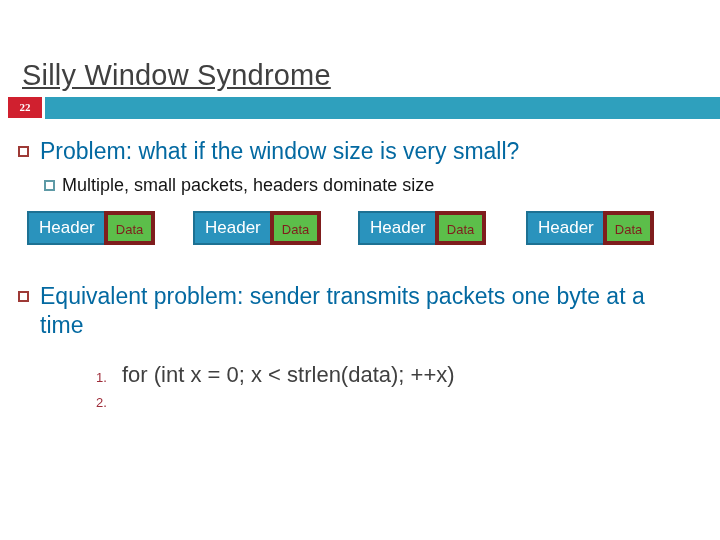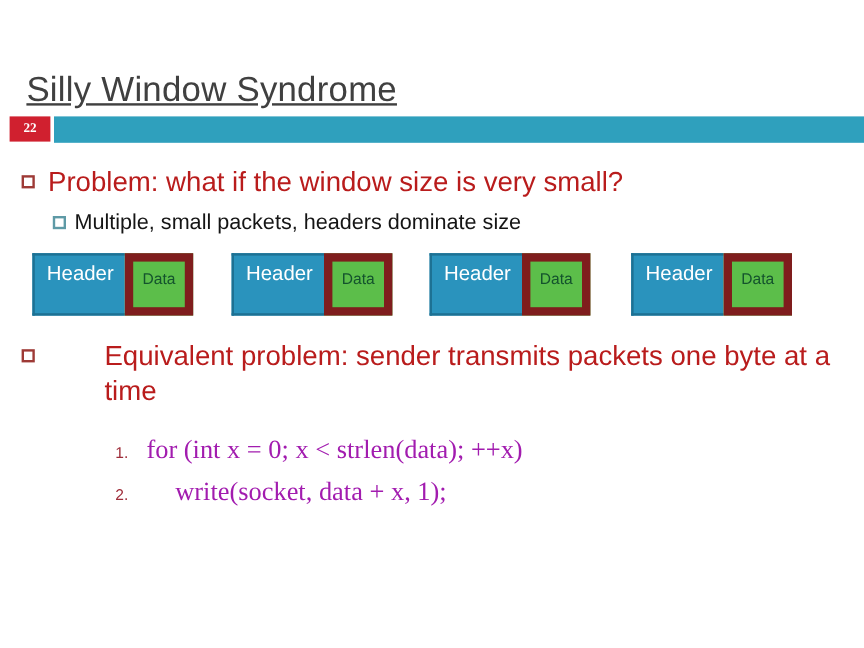--- a/index.html
+++ b/index.html
@@ -90,21 +90,21 @@
     height: 11px;
     border: 2px solid #9e3a36;
     background: #ffffff;
     margin-top: 9px;
     margin-right: 11px;
     box-sizing: border-box;
   }
   .bullet-l1 .text {
     font-size: 23px;
     line-height: 29px;
-    color: #b91c1c;
+    color: #0369a1;
     max-width: 648px;
   }
 
   .bullet-l2 {
     margin-left: 44px;
     margin-top: 8px;
   }
   .bullet-l2 .marker {
     flex: 0 0 auto;
     width: 11px;
@@ -126,38 +126,38 @@
     position: absolute;
     left: 0;
     top: 211px;
     width: 720px;
     height: 38px;
   }
   .packet {
     position: absolute;
     top: 0;
     display: flex;
-    height: 52px;
+    height: 34px;
     align-items: stretch;
   }
   .packet .seg-header {
     background: #2a93bd;
     border: 2px solid #1d7193;
     color: #ffffff;
     font-size: 17px;
     line-height: 30px;
     padding: 0 9px 0 10px;
     box-sizing: border-box;
     white-space: nowrap;
     border-right: none;
   }
   .packet .seg-data {
     background: #5cbe4a;
-    border: 7px solid #7f1d1d;
-    color: #14532d;
+    border: 4px solid #7f1d1d;
+    color: #7f1d1d;
     font-size: 13px;
     line-height: 30px;
     padding: 0 8px;
     box-sizing: border-box;
     white-space: nowrap;
   }
 
   
   .code-list {
     position: absolute;
@@ -174,23 +174,22 @@
   .code-item .num {
     flex: 0 0 auto;
     width: 26px;
     color: #9e2c39;
     font-size: 13px;
     text-align: left;
   }
   .code-item .code-text {
     font-size: 22px;
     line-height: 30px;
-    color: #a21caf;
-    white-space: nowrap;
-    font-family: Liberation Serif, serif;
+    color: #404040;
+    white-space: nowrap;
   }
   .code-item.indent-2 .code-text {
     padding-left: 24px;
   }
 </style>
 </head>
 <body>
 
 <div class="slide">
 
@@ -233,33 +232,32 @@
     </div>
 
     <div class="packet" style="left:526px;">
       <span class="seg-header">Header</span>
       <span class="seg-data">Data</span>
     </div>
 
   </div>
 
   <div class="body-area" style="top:282px;">
-    <div class="bullet-row bullet-l1" style="margin-top:0;gap:47px;">
+    <div class="bullet-row bullet-l1" style="margin-top:0;">
       <span class="marker"></span>
       <span class="text">Equivalent problem: sender transmits packets one byte at a time</span>
     </div>
   </div>
 
   <div class="code-list" style="top:360px;">
 
     <div class="code-item">
       <span class="num">1.</span>
       <span class="code-text">for (int x = 0; x &lt; strlen(data); ++x)</span>
     </div>
 
     <div class="code-item indent-2">
       <span class="num">2.</span>
-      <span class="code-text">write(socket, data + x, 1);</span>
     </div>
 
   </div>
 
 </div>
 
 </body></html>

